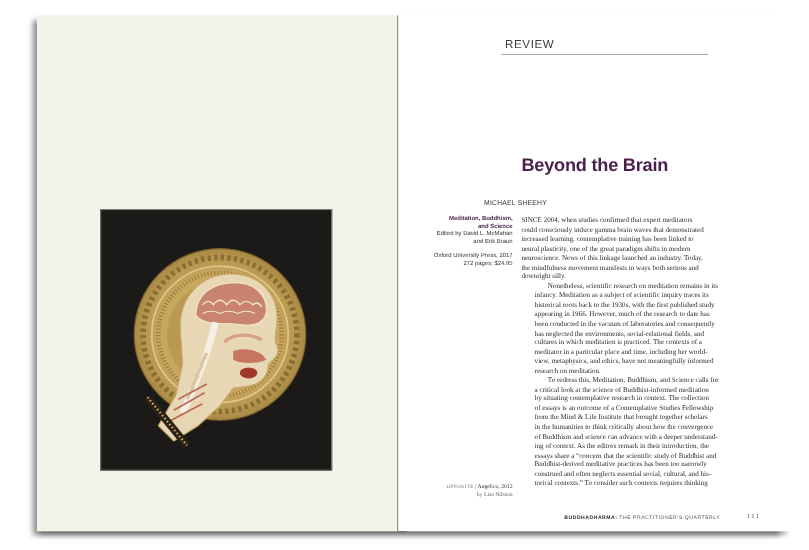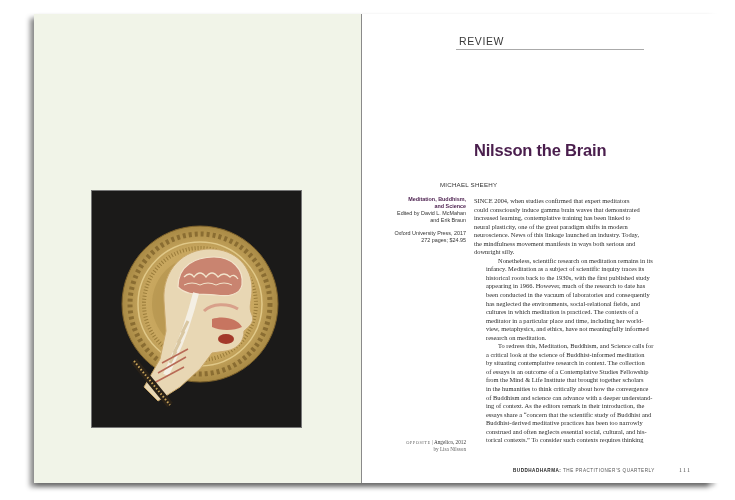--- a/index.html
+++ b/index.html
@@ -118,21 +118,21 @@
         <path d="M42 170 L78 214" stroke="#c9a45a" stroke-width="2" stroke-dasharray="1.5 2"></path>
       </svg>
     </div>
   </div>
 
   <div class="page-right">
     <div class="section-label">REVIEW</div>
     <div class="section-rule"></div>
 
     <div class="title">
-      <div>Nilsson the Brain</div>
+      <div>Beyond the Brain</div>
     </div>
 
     <div class="author">MICHAEL SHEEHY</div>
 
     <div class="sidebar">
       <div class="book-title">Meditation, Buddhism,</div>
       <div class="book-title">and Science</div>
       <div>Edited by David L. McMahan</div>
       <div>and Erik Braun</div>
       <div class="gap"></div>

